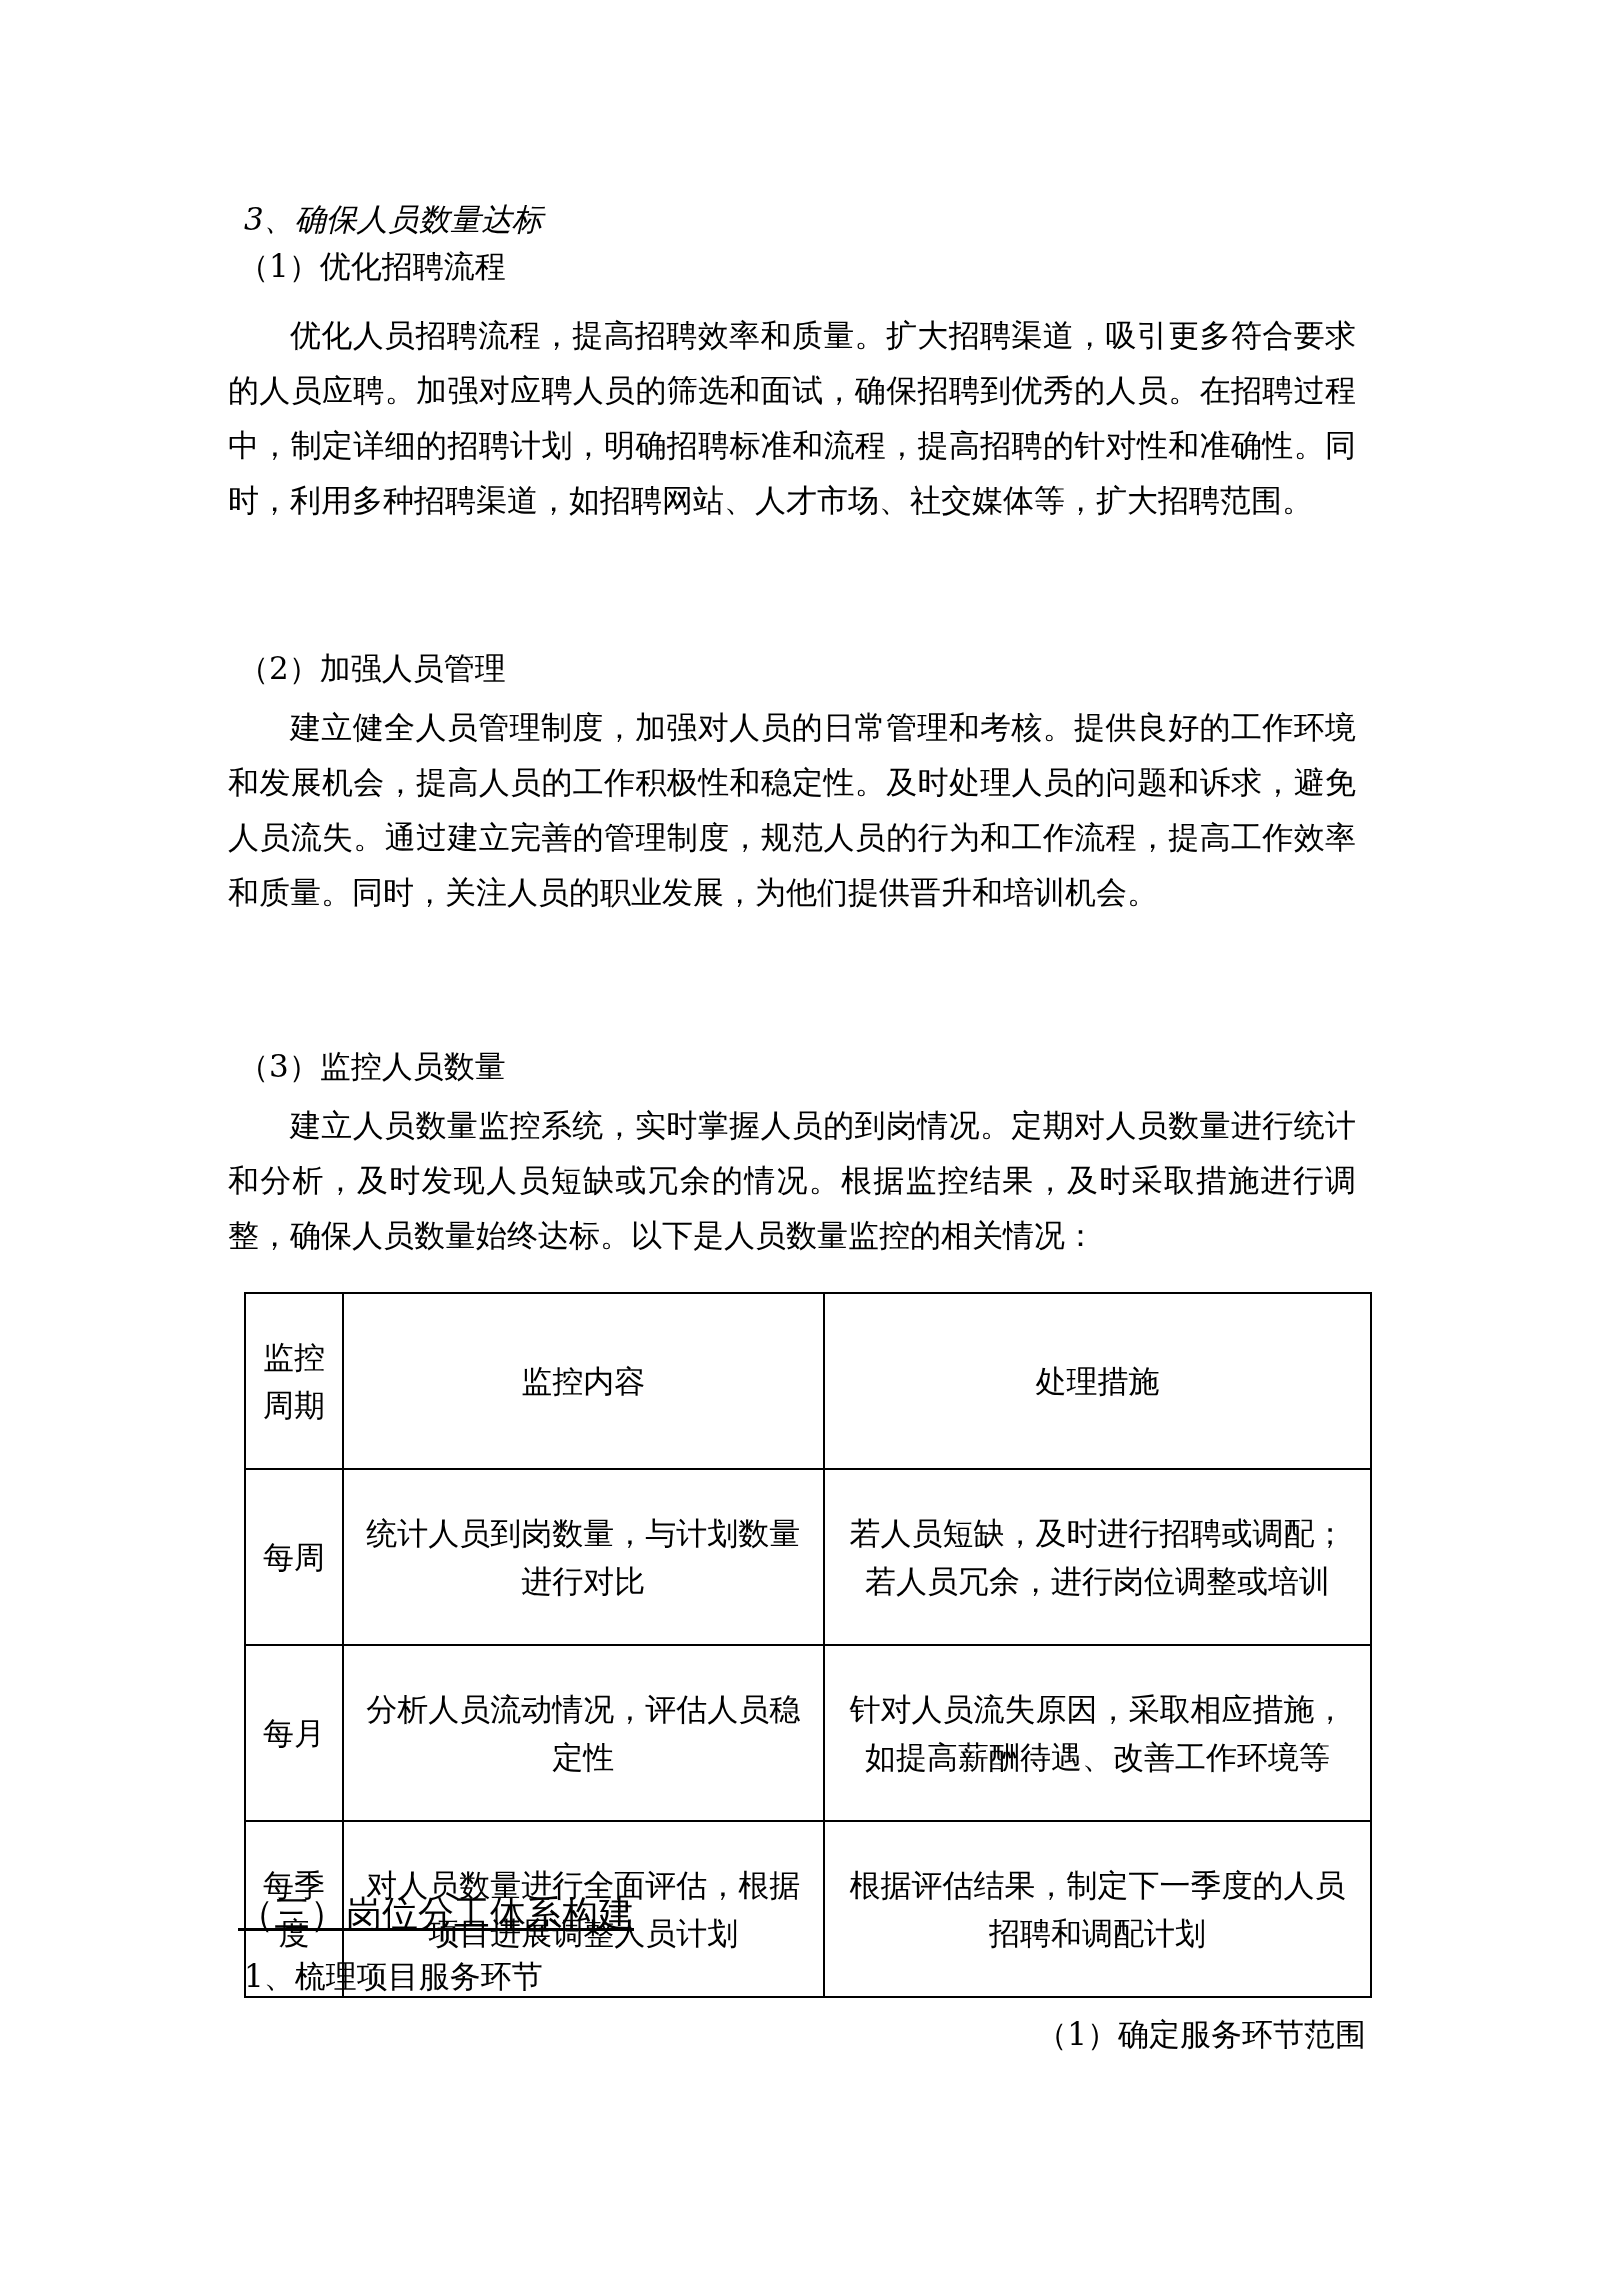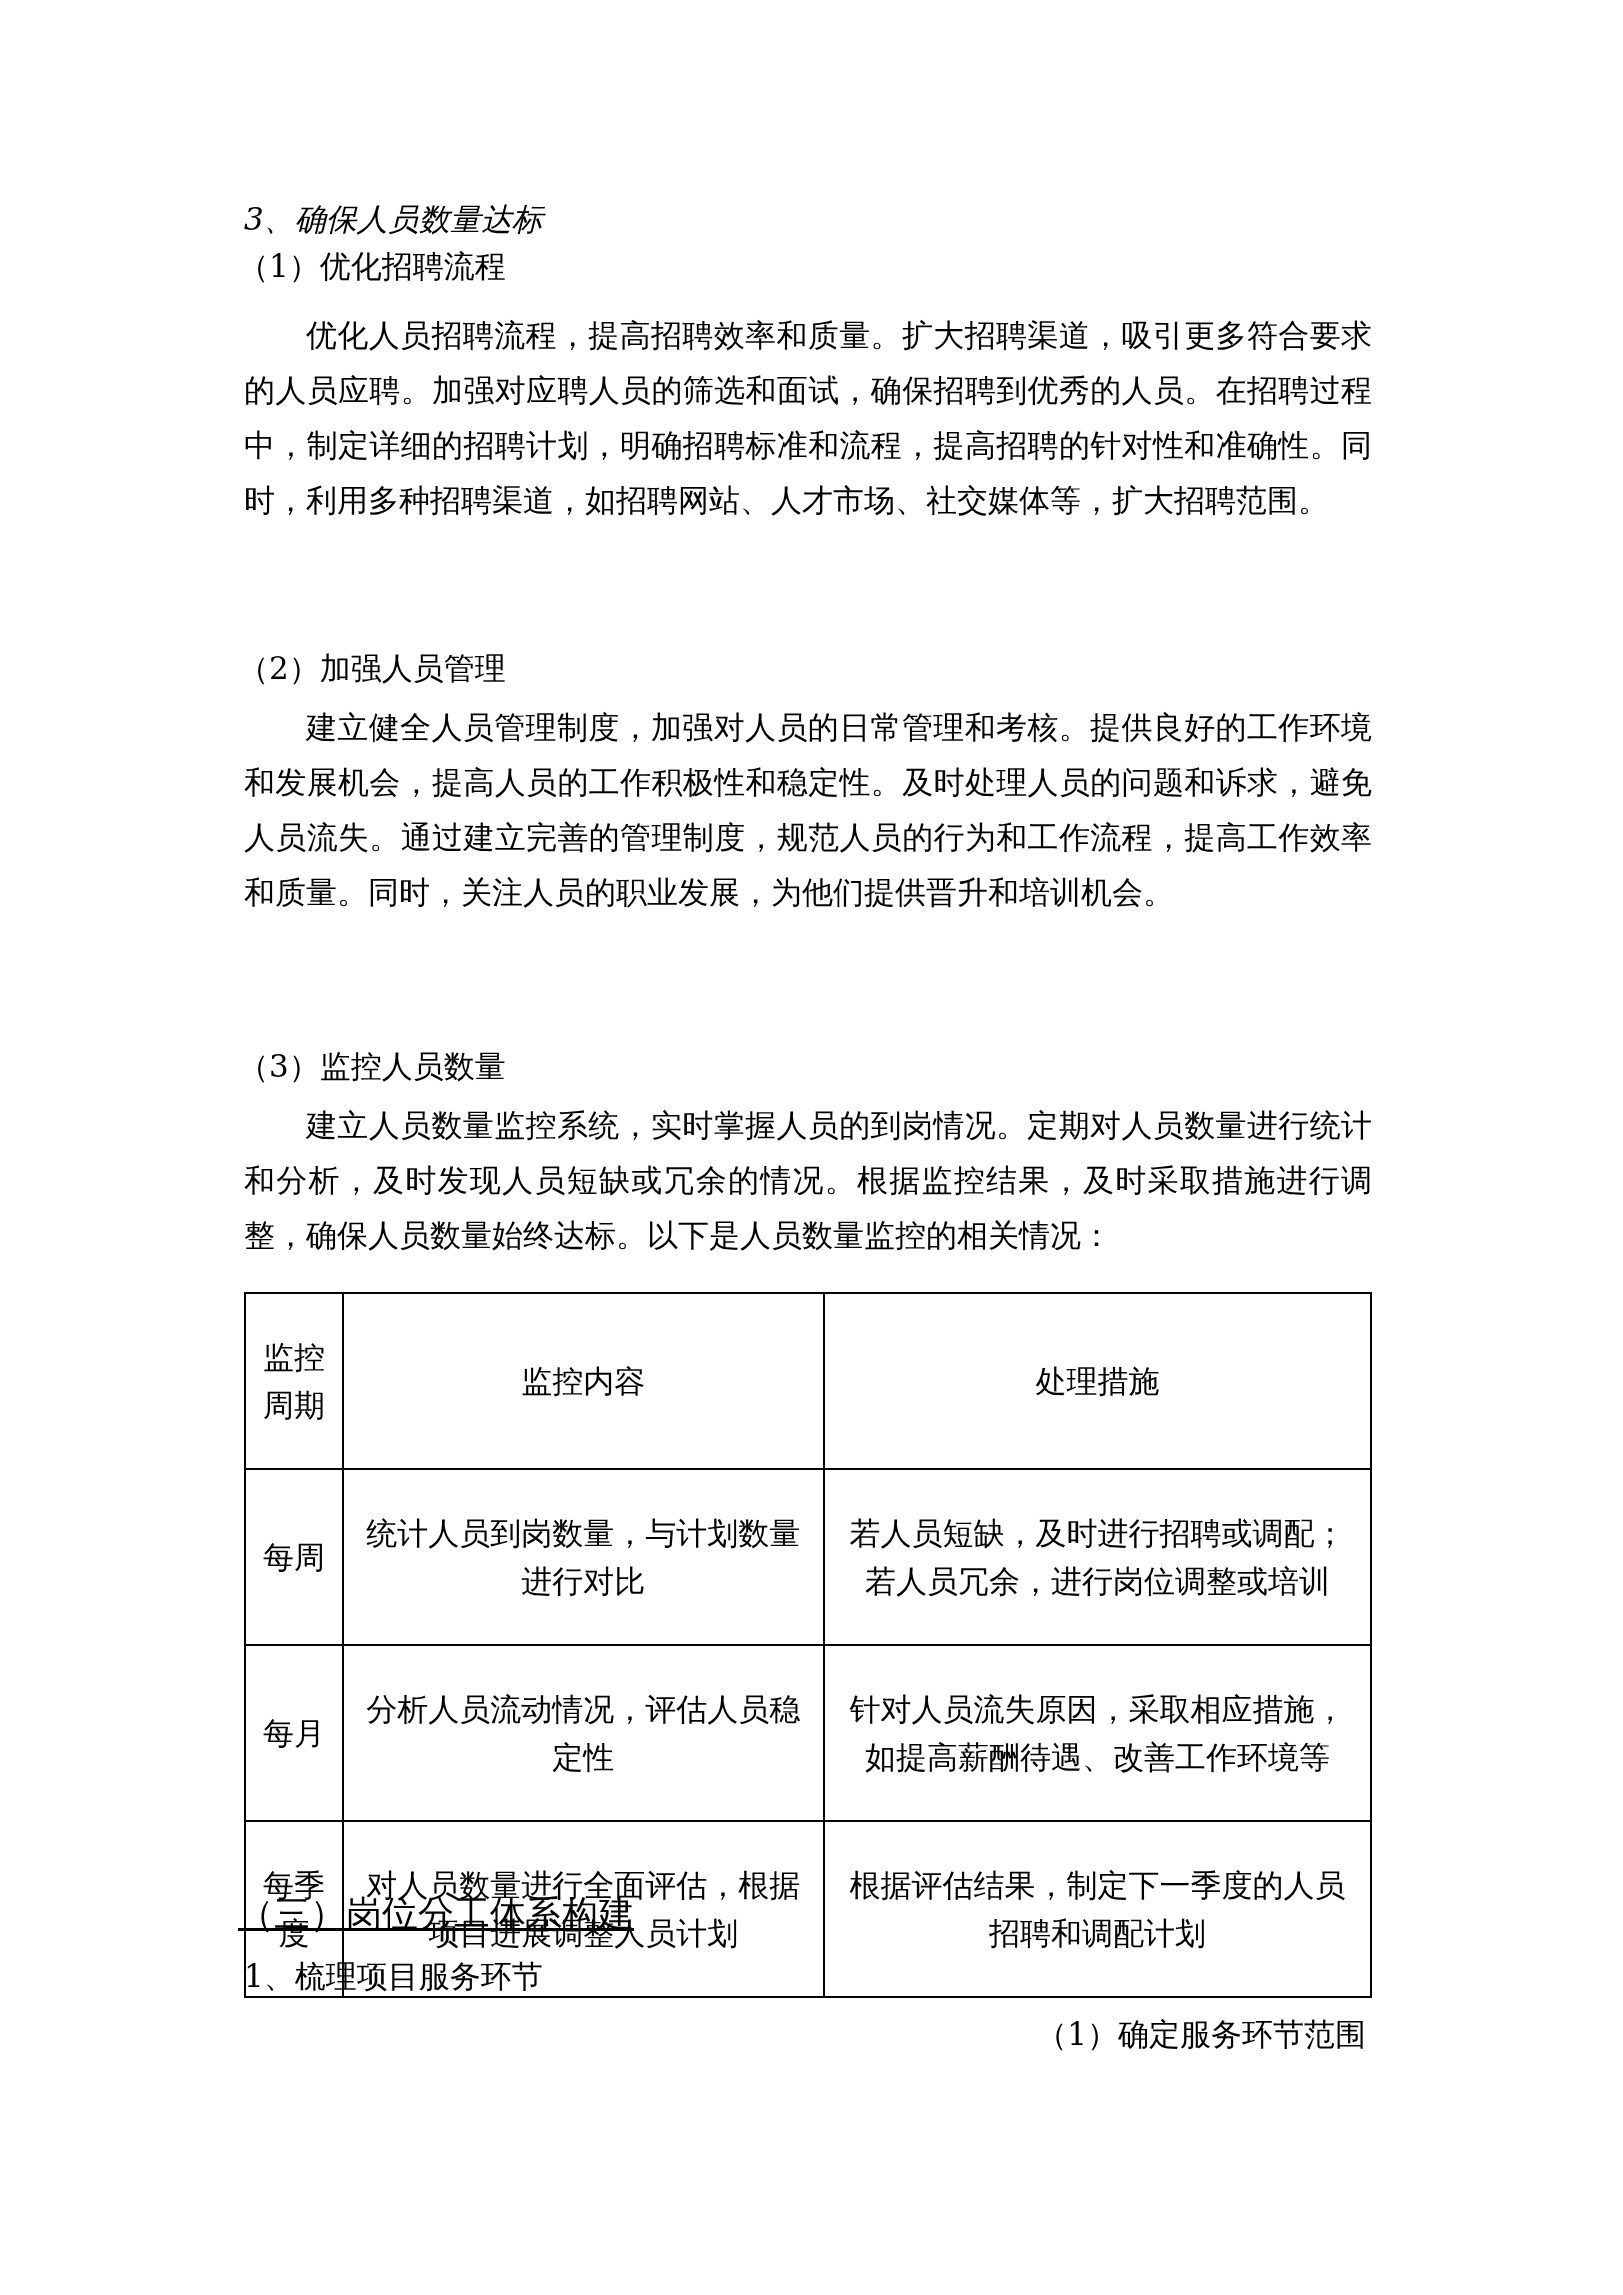--- a/index.html
+++ b/index.html
@@ -7,21 +7,21 @@
     width: 1623px; height: 2295px; position: relative; overflow: hidden;
     font-family: "DejaVu Serif", "Liberation Serif", serif;
     color: #000000;
   }
   .page { position: absolute; left: 0; top: 0; width: 1623px; height: 2295px; }
   .line {
     position: absolute; left: 244px; width: 1128px;
     font-size: 31px; line-height: 39px; white-space: nowrap;
   }
   .para {
-    position: absolute; left: 244px; width: 1128px;
+    position: absolute; left: 228px; width: 1128px;
     font-size: 31px; line-height: 55px;
     text-align: justify; text-indent: 62px;
   }
   .heading-sec { font-size: 36px; line-height: 46px; text-decoration: underline; }
   table.monitor {
     position: absolute; left: 244px; top: 1292px; width: 1128px;
     border-collapse: collapse; table-layout: fixed;
     font-size: 31px;
   }
   table.monitor td, table.monitor th {

